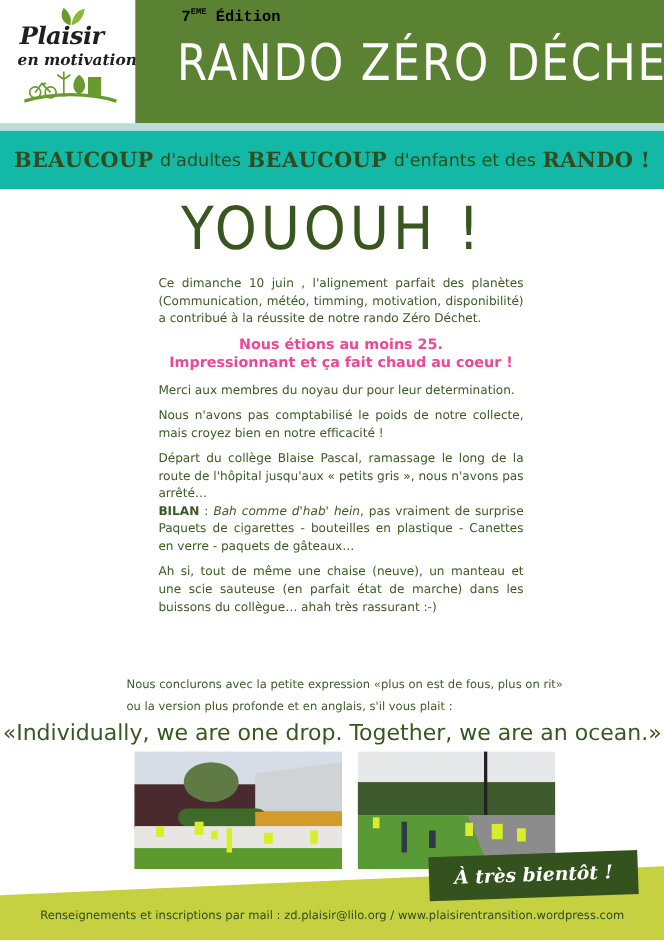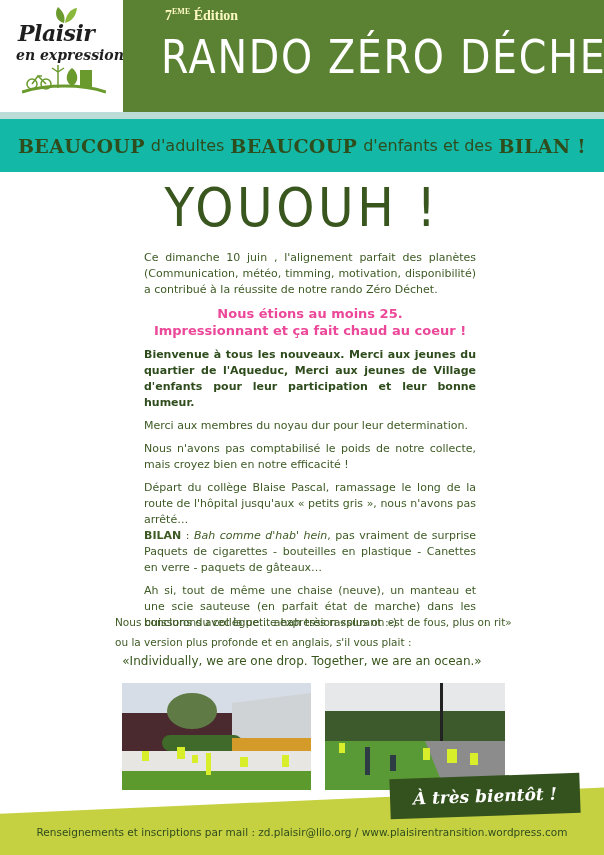--- a/index.html
+++ b/index.html
@@ -17,21 +17,21 @@
   }
   .logo-sub {
     position: absolute; left: 16px; top: 47px; font-family: "DejaVu Serif", serif;
     font-style: italic; font-weight: bold; font-size: 14px; color: #1f1f1f;
   }
   .logo-art { position: absolute; left: 22px; top: 62px; }
   .header-green {
     position: absolute; left: 123px; top: 0; width: 481px; height: 112px; background: #5a8232;
   }
   .edition {
-    position: absolute; left: 42px; top: 7px; color: #fef9c3; font-family: Liberation Serif, serif;
+    position: absolute; left: 42px; top: 7px; color: #000000; font-family: Liberation Mono, monospace;
     font-weight: bold; font-size: 14px;
   }
   .edition sup { font-size: 8px; }
   .main-title {
     position: absolute; left: 38px; top: 30px; color: #ffffff; font-family: "DejaVu Sans", sans-serif;
     font-size: 46px; letter-spacing: 2px; font-weight: normal; white-space: nowrap;
     transform: scaleX(0.86); transform-origin: left;
   }
   .strip-blue { position: absolute; left: 0; top: 112px; width: 604px; height: 7px; background: #bcdcd8; }
   .band-lime {
@@ -52,21 +52,21 @@
   .content p { margin: 0 0 7px 0; text-align: justify; }
   .content .center-bold { text-align: center; font-weight: bold; font-size: 13px; line-height: 17px; color: #ec4899; margin-bottom: 8px; }
   .content .bold { font-weight: bold; color: #2f4c1d; }
   .content em { font-style: italic; }
   .conclusion {
     position: absolute; left: 115px; top: 612px; color: #3d5a24;
     font-family: "DejaVu Sans", sans-serif; font-size: 10.5px; line-height: 20px;
   }
   .quote {
     position: absolute; left: 0; width: 604px; top: 654px; text-align: center; color: #38561e;
-    font-family: "DejaVu Sans", sans-serif; font-size: 12px; white-space: nowrap;
+    font-family: "DejaVu Sans", sans-serif; font-size: 20px; white-space: nowrap;
   }
   .photo {
     position: absolute; top: 683px; height: 107px; overflow: hidden;
   }
   .photo1 { left: 122px; width: 189px; }
   .photo2 { left: 325px; width: 180px; }
   .footer-band {
     position: absolute; left: 0; top: 780px; width: 604px; height: 75px;
     background: #c5d141; clip-path: polygon(0 45%, 100% 10%, 100% 100%, 0 100%);
   }
@@ -82,21 +82,21 @@
 </style>
 </head>
 <body>
 
 <div class="logo-area">
   <svg class="logo-leaf" width="26" height="20" viewBox="0 0 26 20">
     <path d="M12 18 C4 16 2 8 6 2 C10 6 14 10 12 18Z" fill="#6a9a2e"></path>
     <path d="M13 18 C14 10 18 4 25 3 C24 11 20 16 13 18Z" fill="#8ab83a"></path>
   </svg>
   <div class="logo-title">Plaisir</div>
-  <div class="logo-sub">en expression</div>
+  <div class="logo-sub">en motivation</div>
   <svg class="logo-art" width="84" height="34" viewBox="0 0 84 34">
     <g fill="none" stroke="#6a9a2e" stroke-width="1.5">
       <circle cx="10" cy="22" r="5"></circle>
         <circle cx="24" cy="22" r="5"></circle>
       <path d="M10 22 L16 14 L24 22 M16 14 L20 14"></path>
     </g>
     <g stroke="#6a9a2e" stroke-width="1.5">
       <line x1="36" y1="10" x2="36" y2="26"></line>
         <line x1="36" y1="10" x2="30" y2="6"></line>
         <line x1="36" y1="10" x2="42" y2="6"></line>
@@ -115,32 +115,31 @@
   </div>
   <div class="main-title">RANDO ZÉRO DÉCHET</div>
 </div>
 <div class="strip-blue"></div>
 
 <div class="band-lime">
   <span class="big">BEAUCOUP</span>
   <span class="small">d'adultes</span>
   <span class="big">BEAUCOUP</span>
   <span class="small">d'enfants et des</span>
-  <span class="big">BILAN !</span>
+  <span class="big">RANDO !</span>
 </div>
 
 <div class="yoouh">YOUOUH !</div>
 
 <div class="content">
   <p>Ce dimanche 10 juin , l'alignement parfait des planètes (Communication, météo, timming, motivation, disponibilité) a contribué à la réussite de notre rando Zéro Déchet.</p>
   <div class="center-bold">
     <div>Nous étions au moins 25.</div>
     <div>Impressionnant et ça fait chaud au coeur !</div>
   </div>
-  <p class="bold">Bienvenue à tous les nouveaux. Merci aux jeunes du quartier de l'Aqueduc, Merci aux jeunes de Village d'enfants pour leur participation et leur bonne humeur.</p>
   <p>Merci aux membres du noyau dur pour leur determination.</p>
   <p>Nous n'avons pas comptabilisé le poids de notre collecte, mais croyez bien en notre efficacité !</p>
   <p>
     <span>Départ du collège Blaise Pascal, ramassage le long de la route de l'hôpital jusqu'aux « petits gris », nous n'avons pas arrêté…</span><br>
     <b>BILAN</b><span> : </span><em>Bah comme d'hab' hein</em><span>, pas vraiment de surprise Paquets de cigarettes - bouteilles en plastique - Canettes en verre - paquets de gâteaux…</span>
   </p>
   <p>Ah si, tout de même une chaise (neuve), un manteau et une scie sauteuse (en parfait état de marche) dans les buissons du collègue… ahah très rassurant :-)</p>
 </div>
 
 <div class="conclusion">

